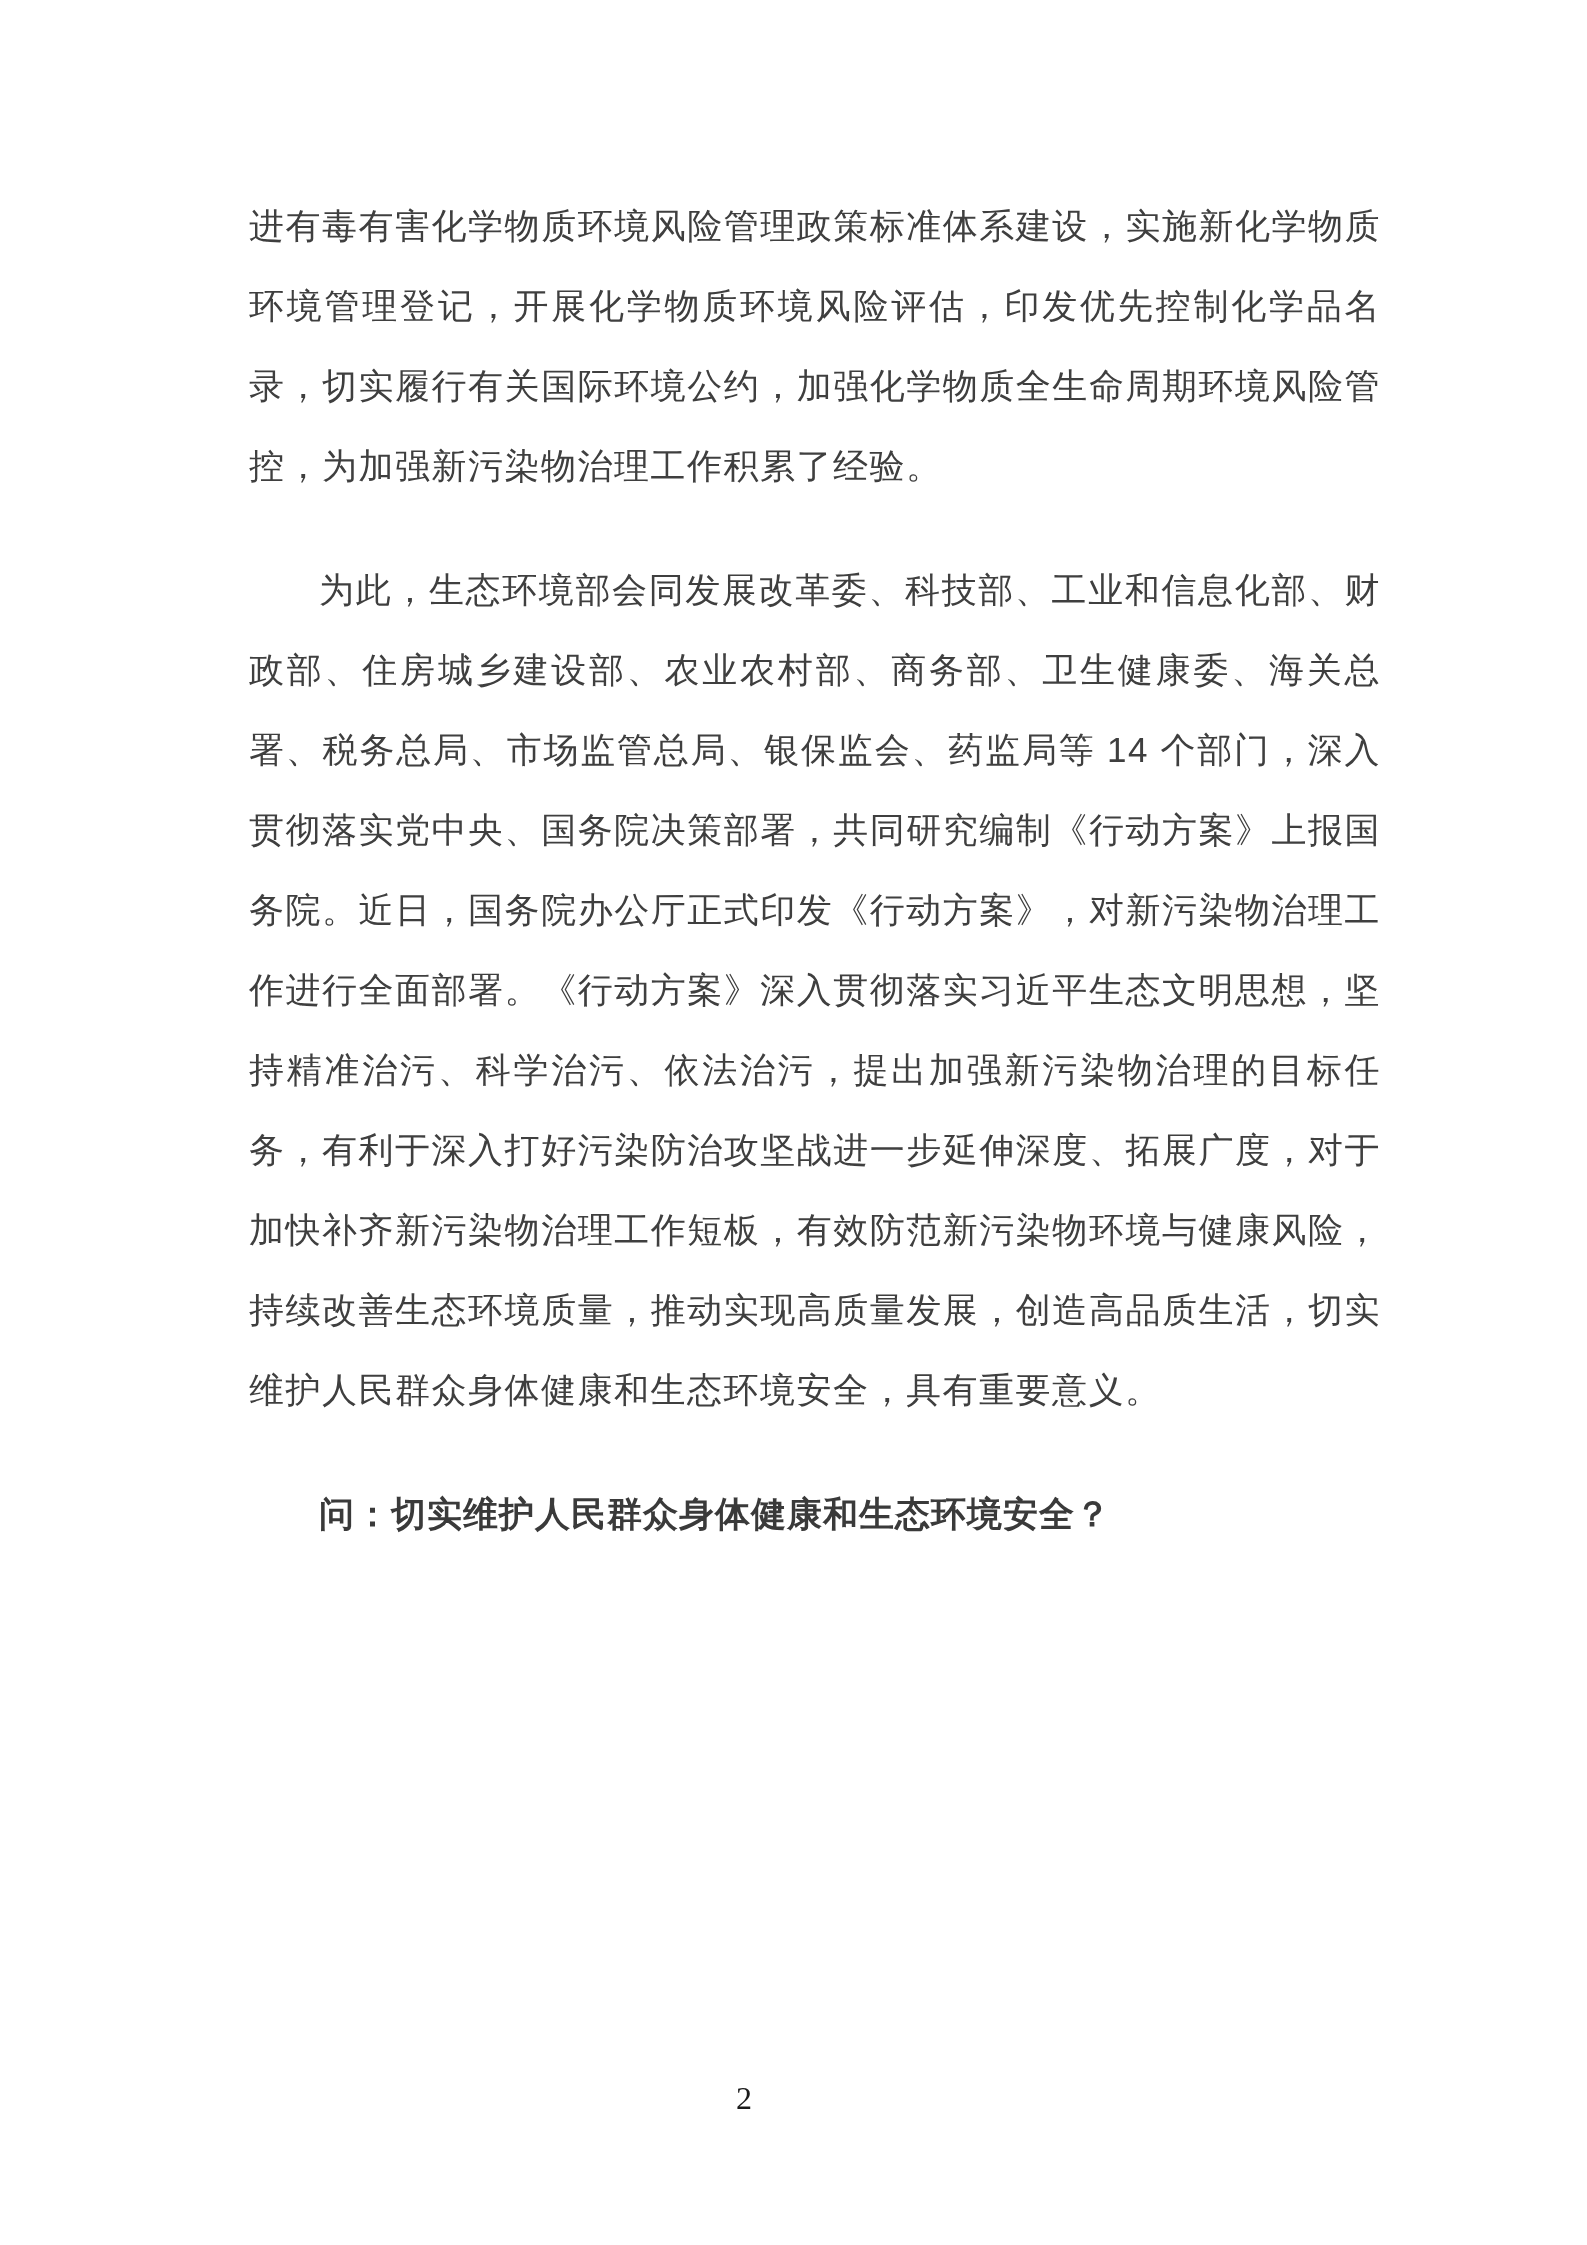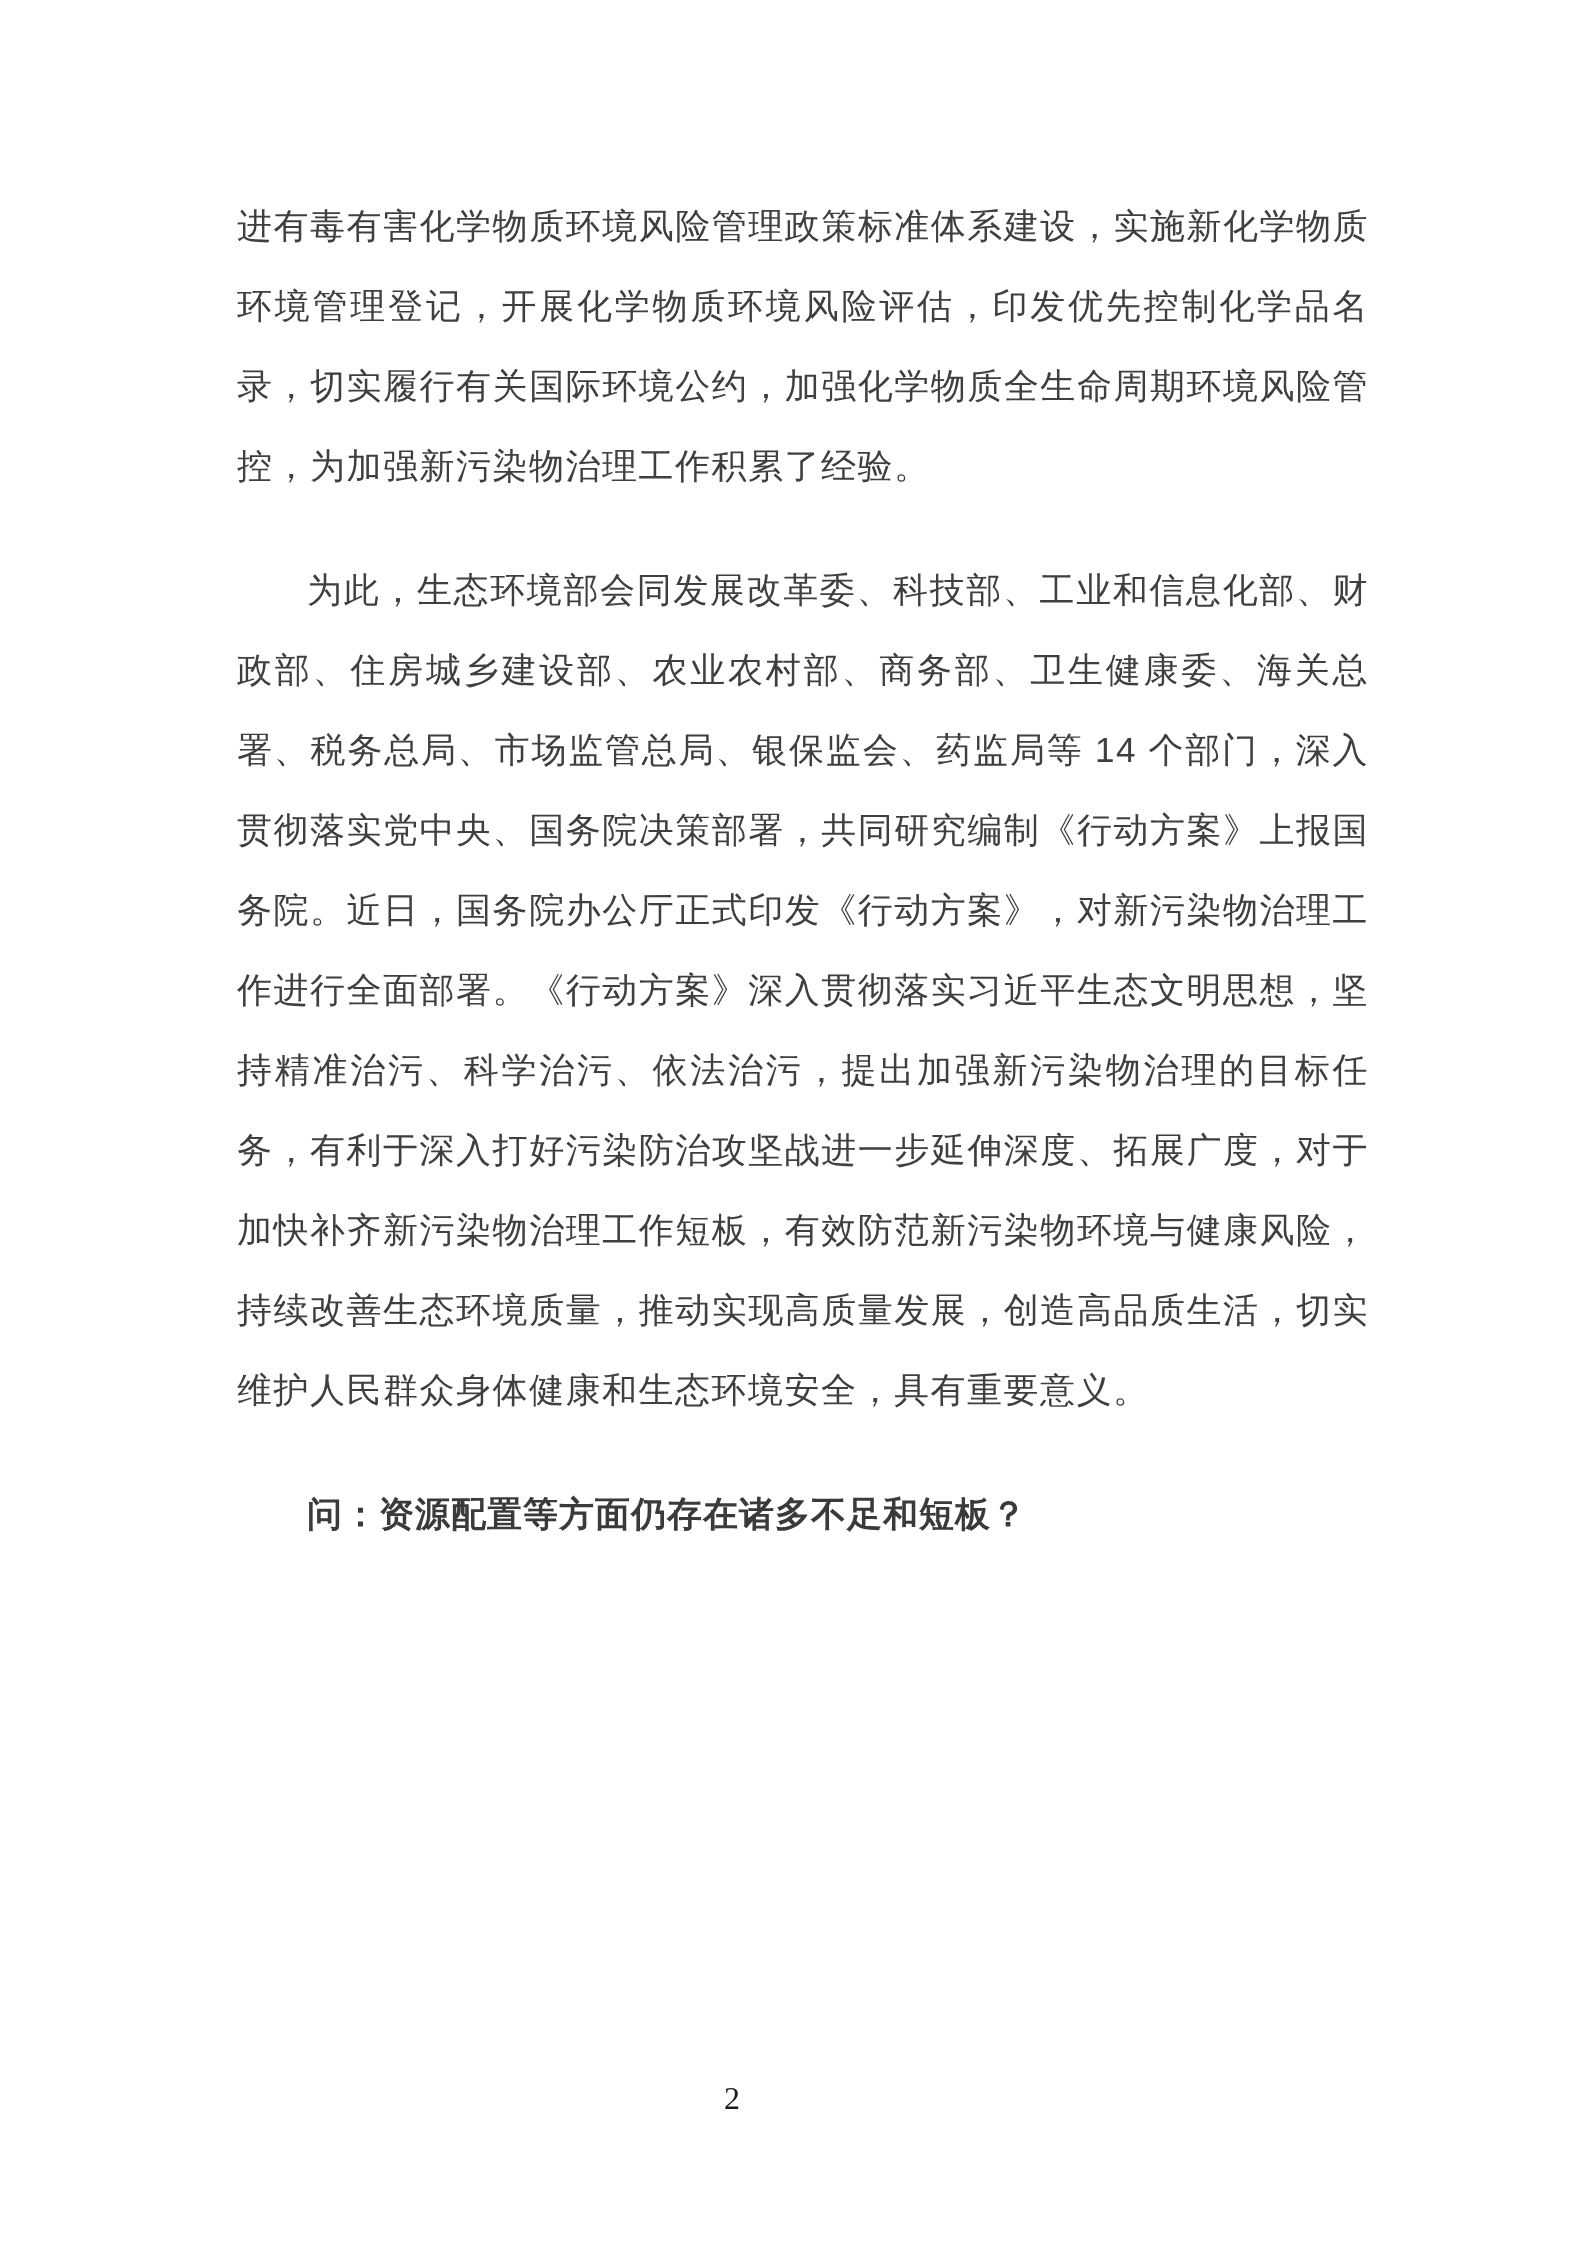--- a/index.html
+++ b/index.html
@@ -9,21 +9,21 @@
   body {
     width: 1587px;
     height: 2245px;
     background: #ffffff;
     position: relative;
     font-family: "Liberation Sans", "DejaVu Sans", sans-serif;
     overflow: hidden;
   }
   .page {
     position: absolute;
-    left: 0;
+    left: 12px;
     top: 0;
     width: 1464px;
     height: 2245px;
     background: #ffffff;
   }
   .doc-body {
     position: absolute;
     left: 237px;
     top: 186px;
     width: 1132px;
@@ -59,20 +59,20 @@
   }
 </style>
 </head>
 <body>
 
 <div class="page">
 
   <div class="doc-body">
     <p class="body-paragraph">进有毒有害化学物质环境风险管理政策标准体系建设，实施新化学物质环境管理登记，开展化学物质环境风险评估，印发优先控制化学品名录，切实履行有关国际环境公约，加强化学物质全生命周期环境风险管控，为加强新污染物治理工作积累了经验。</p>
     <p class="body-paragraph indent">为此，生态环境部会同发展改革委、科技部、工业和信息化部、财政部、住房城乡建设部、农业农村部、商务部、卫生健康委、海关总署、税务总局、市场监管总局、银保监会、药监局等 14 个部门，深入贯彻落实党中央、国务院决策部署，共同研究编制《行动方案》上报国务院。近日，国务院办公厅正式印发《行动方案》，对新污染物治理工作进行全面部署。《行动方案》深入贯彻落实习近平生态文明思想，坚持精准治污、科学治污、依法治污，提出加强新污染物治理的目标任务，有利于深入打好污染防治攻坚战进一步延伸深度、拓展广度，对于加快补齐新污染物治理工作短板，有效防范新污染物环境与健康风险，持续改善生态环境质量，推动实现高质量发展，创造高品质生活，切实维护人民群众身体健康和生态环境安全，具有重要意义。</p>
-    <p class="body-paragraph indent question">问：资源配置等方面仍存在诸多不足和短板？</p>
+    <p class="body-paragraph indent question">问：切实维护人民群众身体健康和生态环境安全？</p>
   </div>
 
   <div class="footer">
     <span>2</span>
   </div>
 
 </div>
 
 </body></html>

